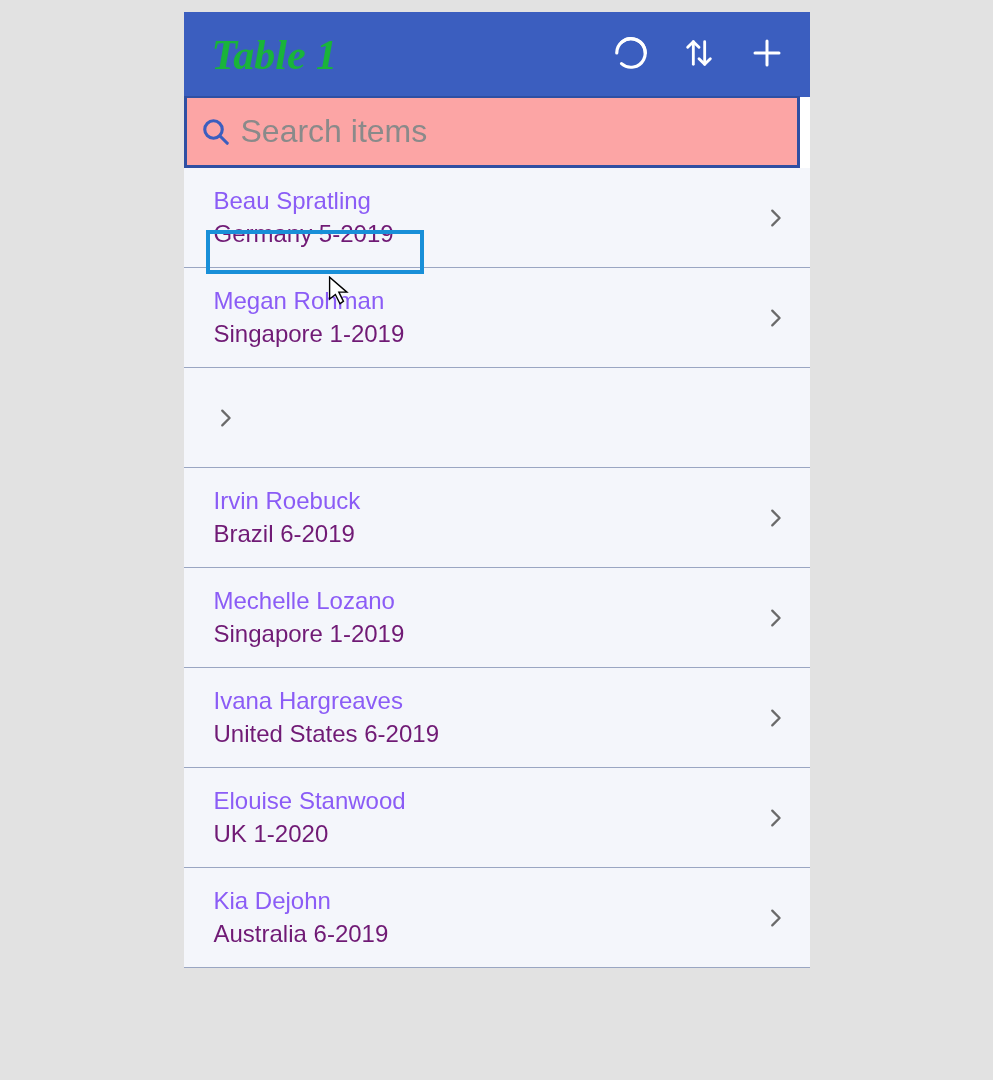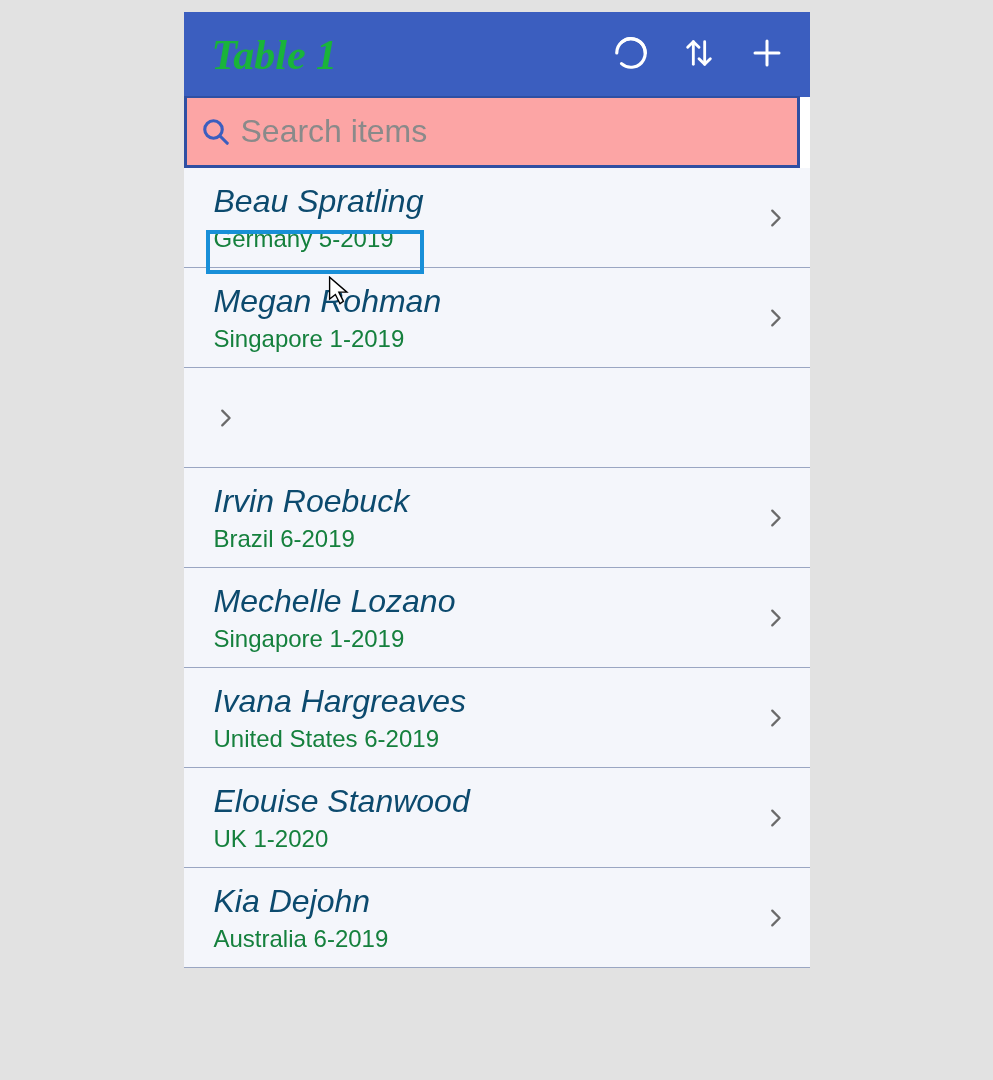--- a/index.html
+++ b/index.html
@@ -80,28 +80,27 @@
     justify-content: space-between;
     padding: 10px 24px 10px 30px;
     border-bottom: 1px solid #9aa6c2;
     background: #f4f6fb;
     cursor: pointer;
     min-height: 100px;
   }
   .row:first-child { border-top: none; }
   .row-texts { display: flex; flex-direction: column; }
   .row-title {
-    font-size: 32px;
-    color: #0c4a6e;
+    font-size: 24px;
+    color: #8b5cf6;
     line-height: 1.2;
-    font-style: italic;
   }
   .row-sub {
     font-size: 24px;
-    color: #15803d;
+    color: #701a75;
     margin-top: 4px;
   }
   .chevron {
     color: #6a6a6a;
     display: flex;
     align-items: center;
   }
   .highlight-box {
     position: absolute;
     border: 4px solid #188fd8;

